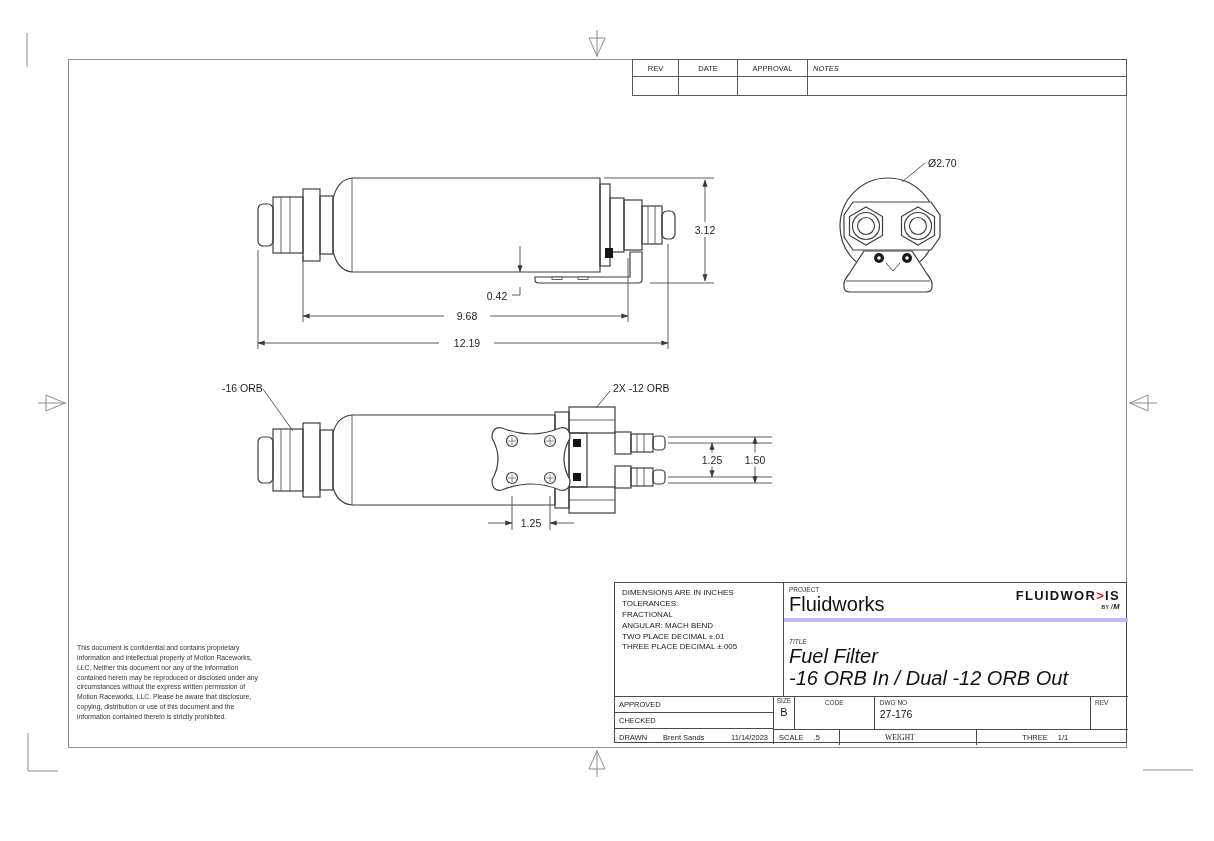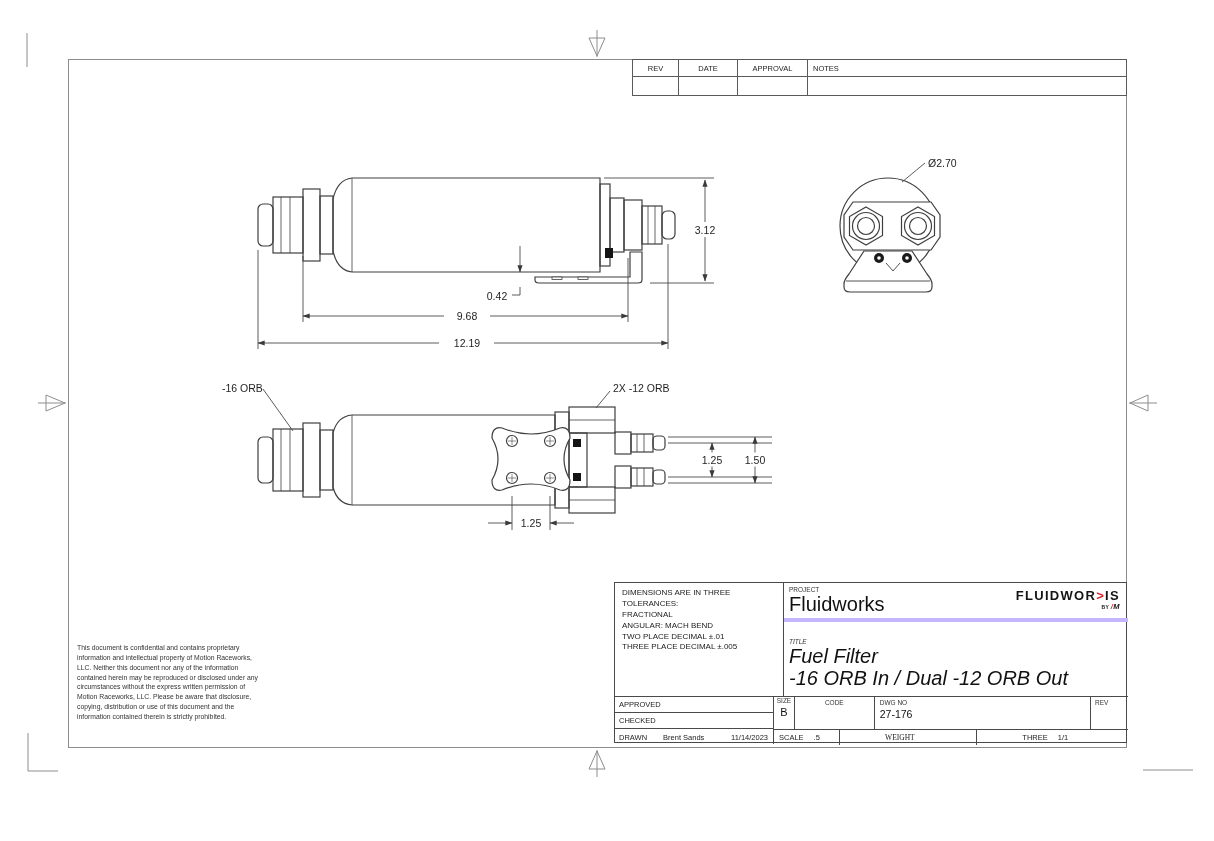--- a/index.html
+++ b/index.html
@@ -9,21 +9,21 @@
   .frame{position:absolute;left:68px;top:59px;width:1059px;height:689px;border:1px solid #8d8d8d;}
   .draw{position:absolute;left:0;top:0;width:1214px;height:841px;}
 
   
   .rev-table{position:absolute;left:632px;top:59px;width:495px;border:1px solid #5a5a5a;background:#fff;}
   .rev-row{display:flex;height:17px;}
   .rev-row.empty{height:18px;}
   .rev-row.hdr{border-bottom:1px solid #5a5a5a;}
   .rev-cell{border-right:1px solid #5a5a5a;font-size:7.5px;display:flex;align-items:center;justify-content:center;color:#222;}
   .rev-cell.c1{width:46px;}.rev-cell.c2{width:59px;}.rev-cell.c3{width:70px;}
-  .rev-cell.c4{flex:1;border-right:none;justify-content:flex-start;padding-left:5px;}
+  .rev-cell.c4{flex:1;border-right:none;justify-content:flex-start;padding-left:5px;font-style:italic;}
 
   
   .tblock{position:absolute;left:614px;top:582px;width:513px;height:161px;border:1px solid #4a4a4a;background:#fff;}
   .tb-tol{position:absolute;left:0;top:0;width:169px;height:113px;border-right:1px solid #4a4a4a;
           padding:5px 0 0 7px;font-size:8px;line-height:1.36;color:#222;}
   .tb-project{position:absolute;left:169px;top:0;width:344px;height:39px;border-bottom:4px solid #c4b5fd;}
   .tb-title{position:absolute;left:169px;top:52px;width:344px;height:74px;font-style:italic;}
   .small-lab{font-size:6.5px;color:#333;padding:3px 0 0 5px;}
   .big-text{font-size:20px;color:#111;padding:0 0 0 5px;line-height:1.12;}
   .tb-botleft{position:absolute;left:0;top:113px;width:158px;height:48px;border-top:1px solid #4a4a4a;text-align:center;}
@@ -232,21 +232,21 @@
       <div class="rev-cell c2"></div>
       <div class="rev-cell c3"></div>
       <div class="rev-cell c4"></div>
     </div>
   </div>
 
   <div class="conf">This document is confidential and contains proprietary information and intellectual property of Motion Raceworks, LLC. Neither this document nor any of the information contained herein may be reproduced or disclosed under any circumstances without the express written permission of Motion Raceworks, LLC. Please be aware that disclosure, copying, distribution or use of this document and the information contained therein is strictly prohibited.</div>
 
   <div class="tblock">
     <div class="tb-tol">
-      <div>DIMENSIONS ARE IN THREE</div>
+      <div>DIMENSIONS ARE IN INCHES</div>
       <div>TOLERANCES:</div>
       <div>FRACTIONAL</div>
       <div>ANGULAR: MACH BEND</div>
       <div>TWO PLACE DECIMAL ±.01</div>
       <div>THREE PLACE DECIMAL ±.005</div>
     </div>
 
     <div class="tb-project">
       <div class="small-lab">PROJECT</div>
       <div class="big-text">Fluidworks</div>

